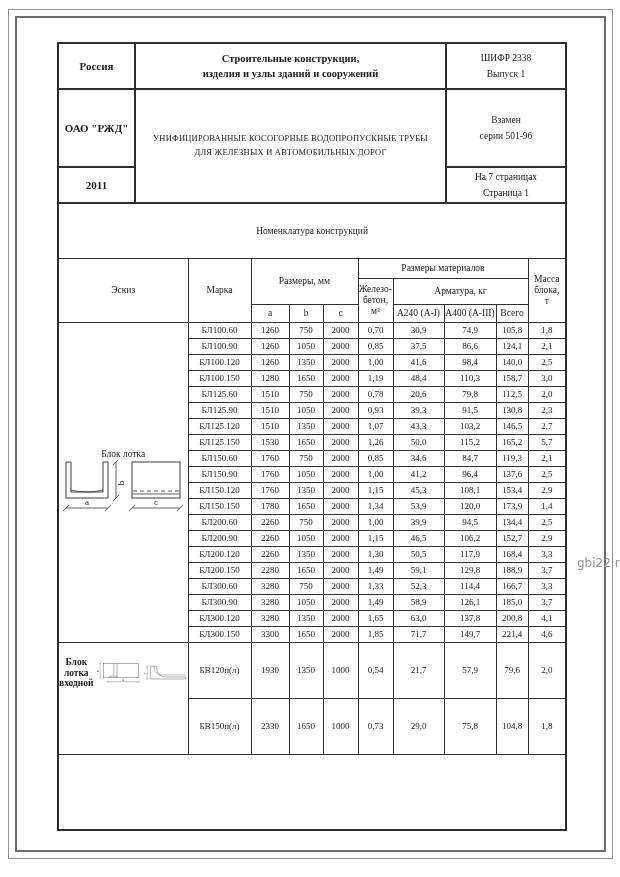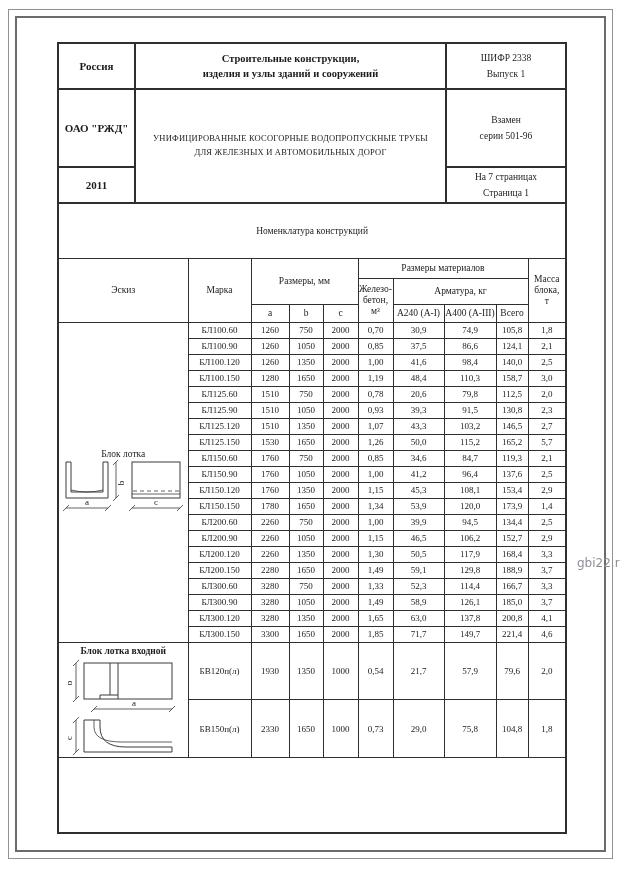--- a/index.html
+++ b/index.html
@@ -41,21 +41,21 @@
   .hrow3{height:18px;}
   .small-h{font-size:9px;}
   .data-row td{height:15px;font-size:9px;}
   .bv-row td{height:55px;font-size:9px;}
   .empty-bottom td{height:74px;border-top:1px solid #2f2f2f;}
   .sketch-cell{vertical-align:middle;}
   .sketch-box{display:flex;flex-direction:column;align-items:center;}
   .sketch-label{font-size:9.5px;}
   .sketch-label-bold{font-size:9.5px;font-weight:bold;}
   .sketch-cell-bv{vertical-align:top;}
-  .sketch-box-bv{display:flex;flex-direction:column;align-items:center;gap:3px;padding-top:3px;}
+  .sketch-box-bv{display:flex;flex-direction:row;align-items:center;gap:3px;padding-top:3px;}
   svg{display:block;}
   .ln{stroke:#3a3a3a;stroke-width:1;fill:none;}
   .lnthin{stroke:#3a3a3a;stroke-width:0.8;fill:none;}
   .dash{stroke:#3a3a3a;stroke-width:0.8;fill:none;stroke-dasharray:4 3;}
   .dimtxt{font-family:"Liberation Serif",serif;font-size:9px;fill:#1c1c1c;}
   .watermark{
     position:absolute;left:577px;top:556px;
     font-family:"DejaVu Sans",sans-serif;
     font-size:12px;color:#8c9094;z-index:5;
   }

